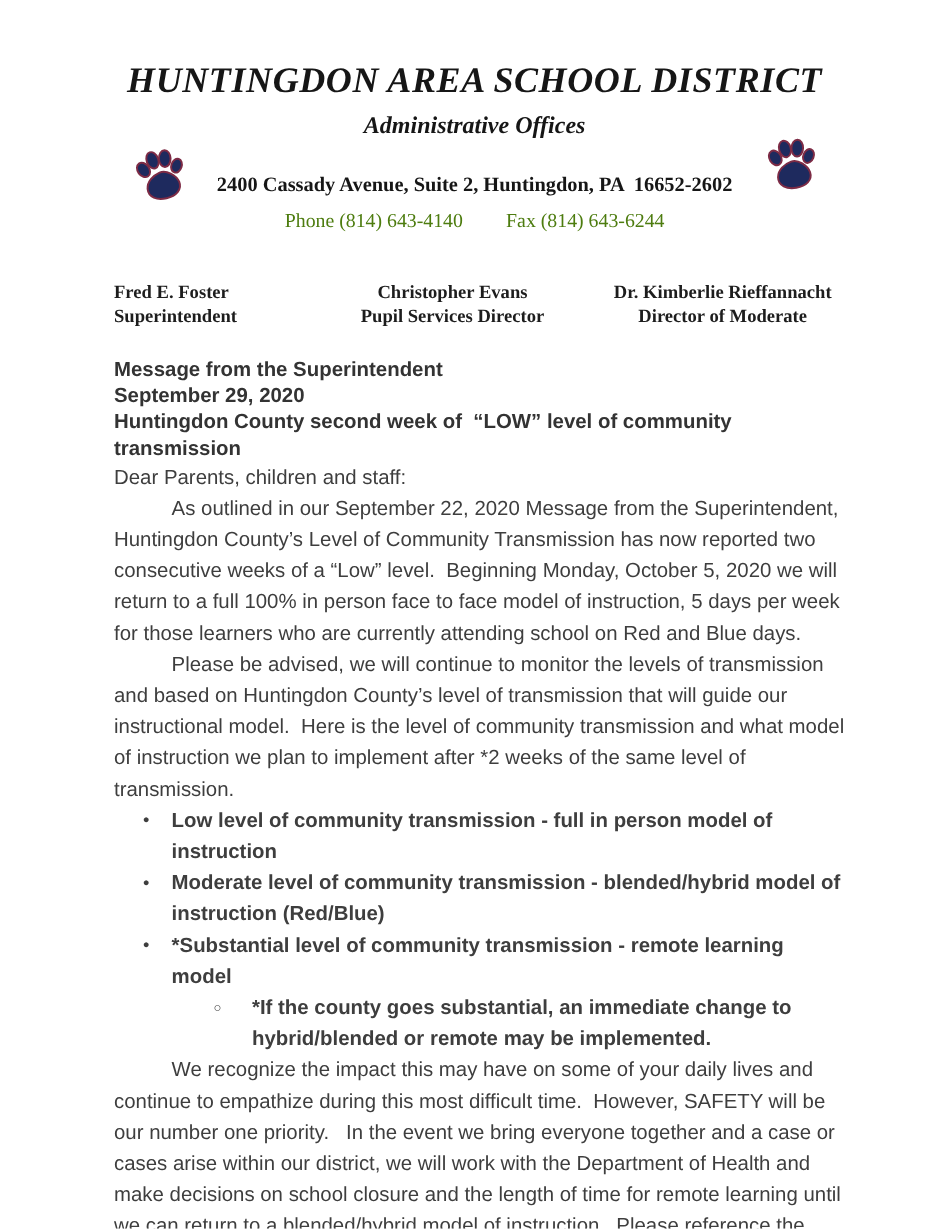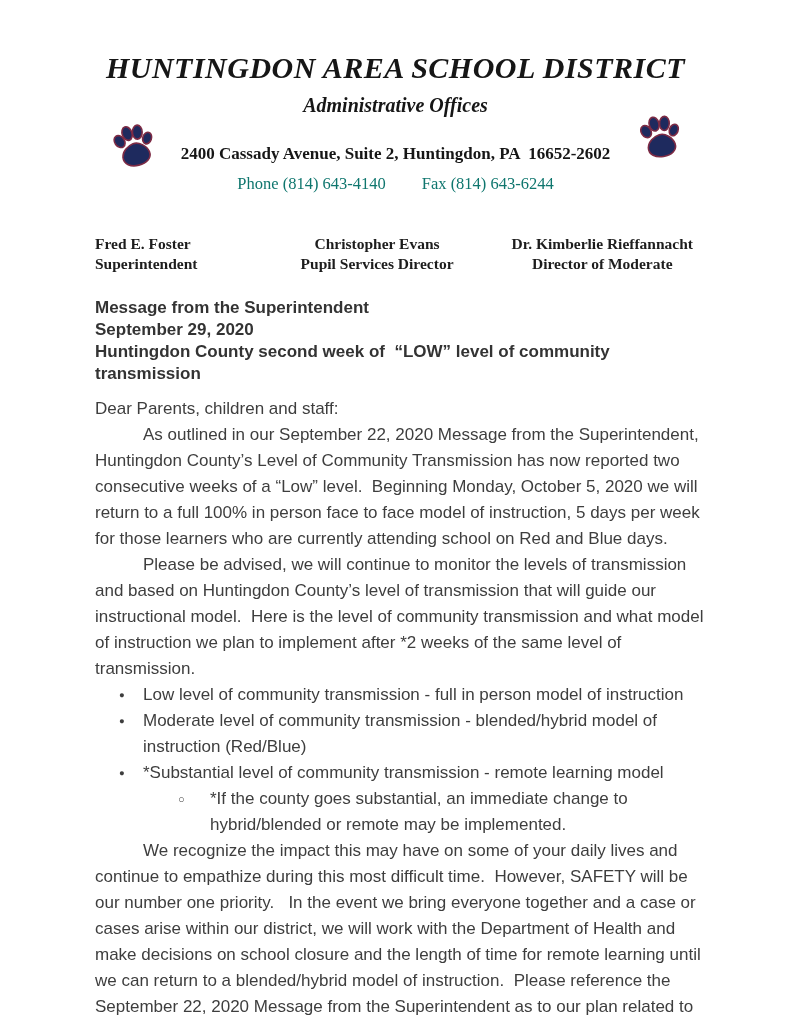--- a/index.html
+++ b/index.html
@@ -37,21 +37,21 @@
     font-size: 17px;
     line-height: 22px;
     margin-top: 26px;
     white-space: pre-wrap;
   }
   .contact-line {
     font-family: "Liberation Serif", serif;
     font-size: 16.5px;
     line-height: 21px;
     margin-top: 8px;
-    color: #0f766e;
+    color: #4d7c0f;
   }
   .contact-line .phone-gap { display: inline-block; width: 36px; }
   
   .paw { position: absolute; }
   .paw-left  { left: 107px; top: 121px; transform: rotate(-14deg); }
   .paw-right { left: 633px; top: 112px; transform: rotate(-10deg); }
   .paw-g { stroke: #7d2b45; stroke-width: 3; stroke-linejoin: round; }
   
   .staff-row {
     display: flex;
@@ -71,25 +71,25 @@
   .letter {
     margin: 23px 86px 0 95px;
     width: 610px;
     font-size: 17px;
     line-height: 26px;
     color: #3e3e3e;
   }
   .bold { font-weight: bold; color: #333333; }
   .letter-head-line { line-height: 22px; }
   .subject { line-height: 22px; white-space: pre-wrap; }
-  .salutation { margin-top: 11px; }
+  .salutation { margin-top: 0; }
   .para { white-space: pre-wrap; }
   .para.indent { text-indent: 48px; }
   ul.bullets { list-style: none; padding-left: 48px; }
-  ul.bullets > li { position: relative; }
+  ul.bullets > li { position: relative; font-weight: bold; }
   ul.bullets > li::before {
     content: "\25CF";
     position: absolute;
     left: -24px;
     top: 0;
     font-size: 9.5px;
     line-height: 26px;
     color: #3e3e3e;
   }
   ul.sub-bullets { list-style: none; padding-left: 67px; }

